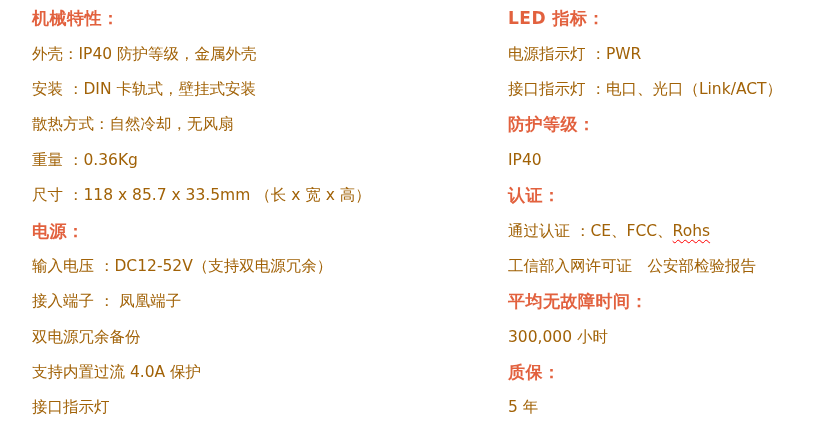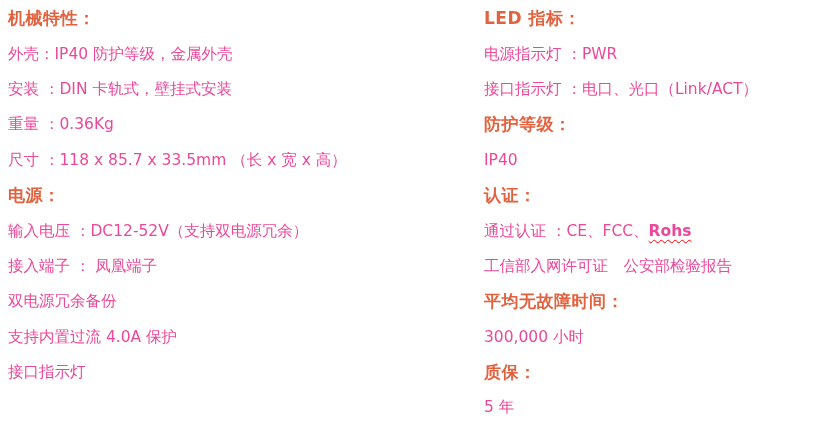--- a/index.html
+++ b/index.html
@@ -13,56 +13,57 @@
     height: 426px;
     background: #ffffff;
     font-family: "DejaVu Sans", sans-serif;
     overflow: hidden;
   }
   .col {
     position: absolute;
     top: 1px;
     display: flex;
     flex-direction: column;
+    margin-left: 24px;
   }
   .col-left  { left: 8px;   width: 470px; }
   .col-right { left: 484px; width: 344px; }
   .line {
     height: 35.4px;
     margin: 0;
     display: flex;
     align-items: center;
     font-size: 15.5px;
-    color: #ec4899;
+    color: #a16207;
     white-space: pre;
   }
   .line.header {
     color: #e2613e;
     font-weight: bold;
     font-size: 17px;
     letter-spacing: 0.5px;
   }
   .misspelled {
     text-decoration: underline;
     text-decoration-style: wavy;
     text-decoration-color: #ff0000;
     text-decoration-thickness: 1px;
     text-underline-offset: 3px;
-    font-weight: bold;
   }
 </style>
 </head>
 <body>
 
 <div class="doc">
 
   <div class="col col-left">
     <p class="line header">机械特性：</p>
     <p class="line">外壳：IP40 防护等级，金属外壳</p>
     <p class="line">安装 ：DIN 卡轨式，壁挂式安装</p>
+    <p class="line">散热方式：自然冷却，无风扇</p>
     <p class="line">重量 ：0.36Kg</p>
     <p class="line">尺寸 ：118 x 85.7 x 33.5mm （长 x 宽 x 高）</p>
     <p class="line header">电源：</p>
     <p class="line">输入电压 ：DC12-52V（支持双电源冗余）</p>
     <p class="line">接入端子 ： 凤凰端子</p>
     <p class="line">双电源冗余备份</p>
     <p class="line">支持内置过流 4.0A 保护</p>
     <p class="line">接口指示灯</p>
   </div>
 

